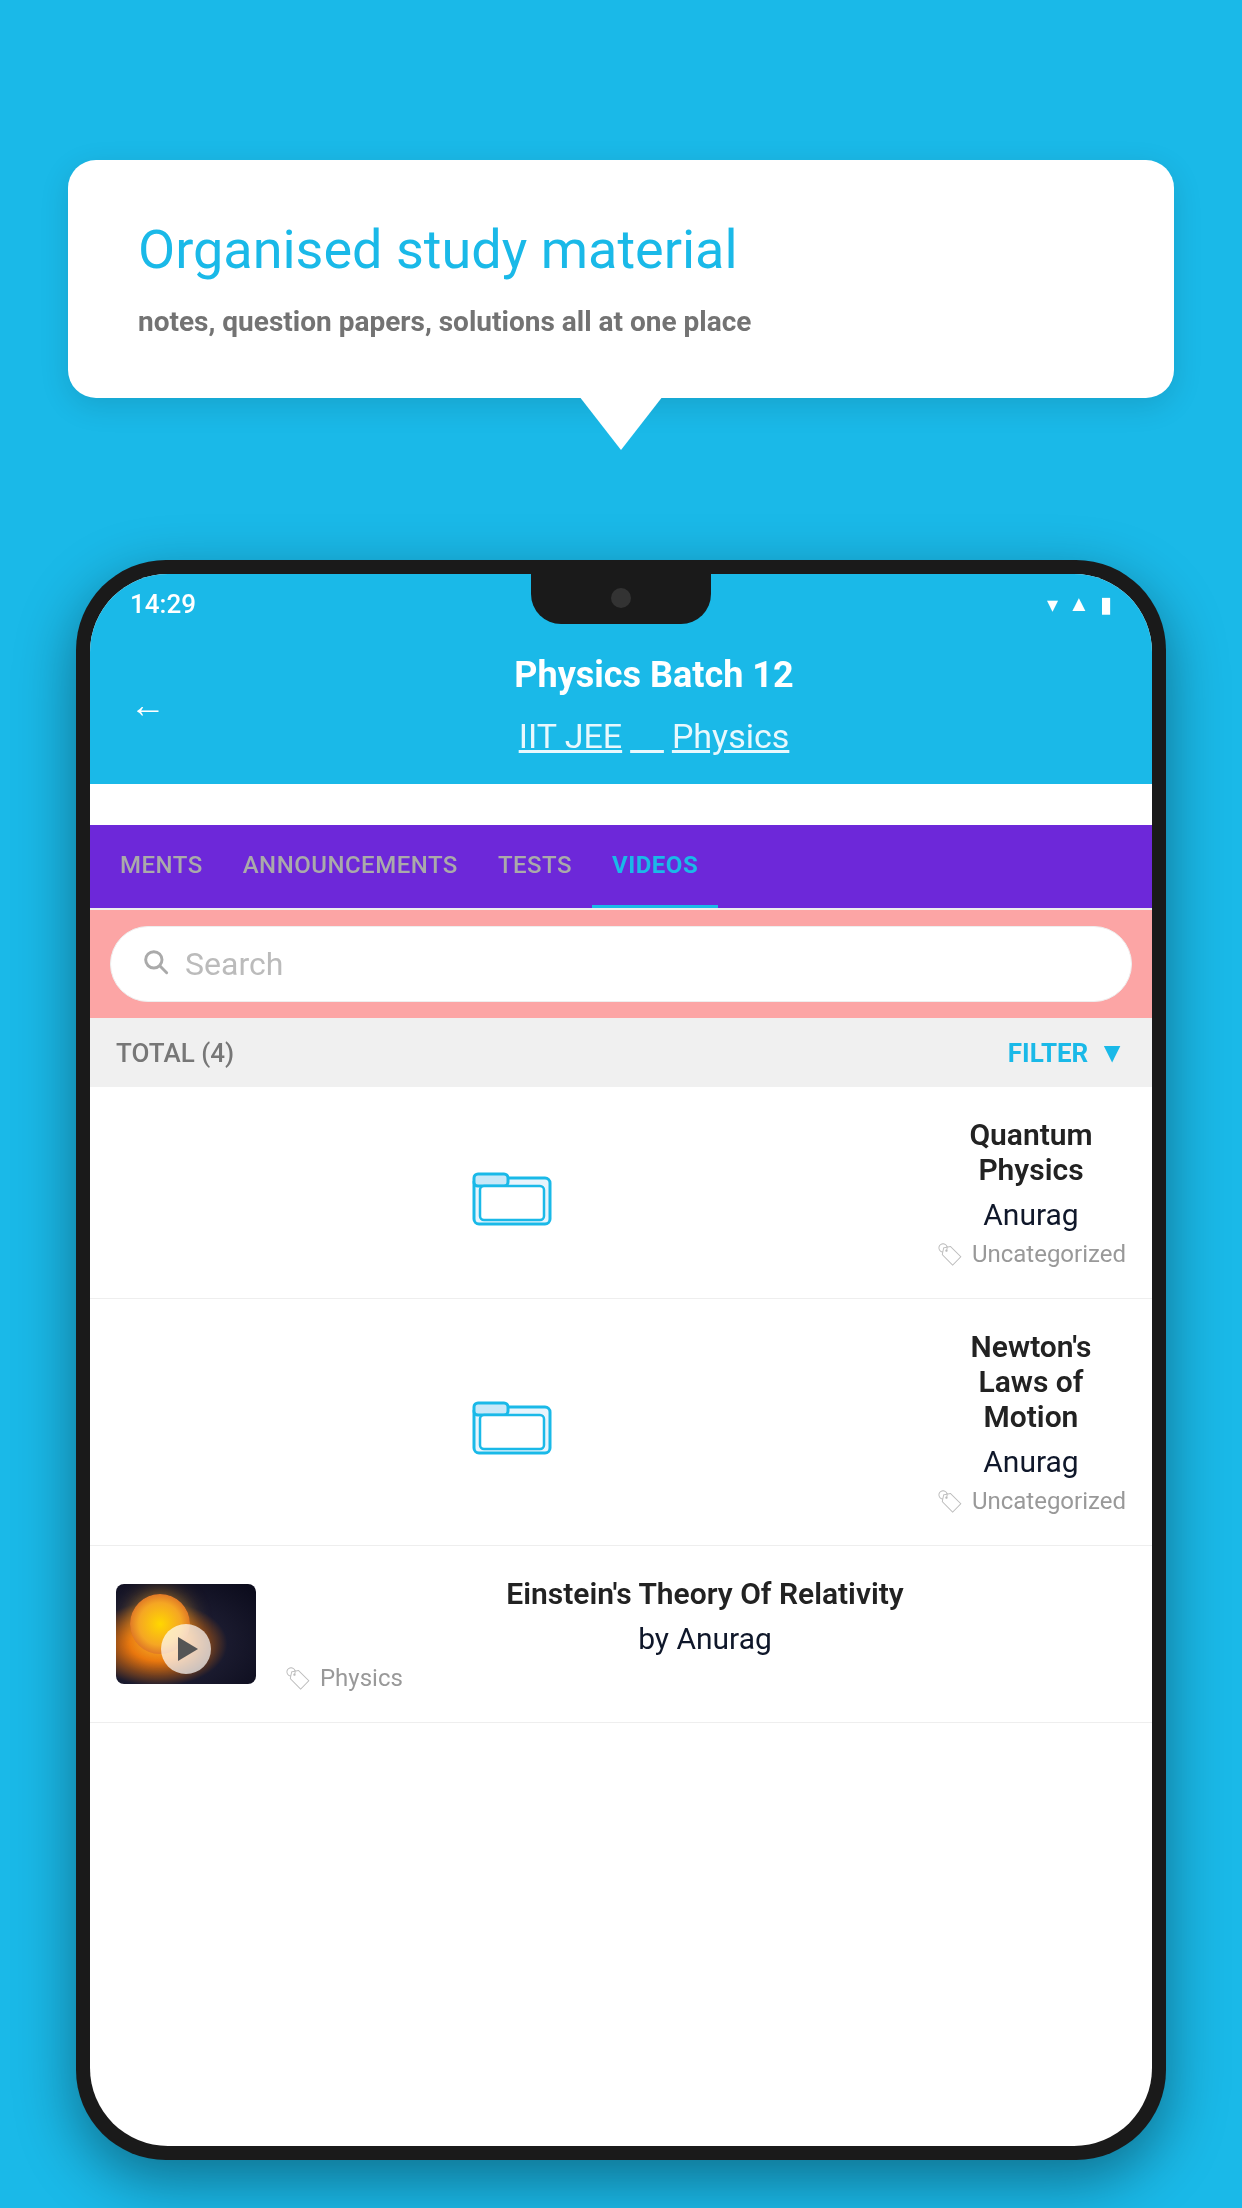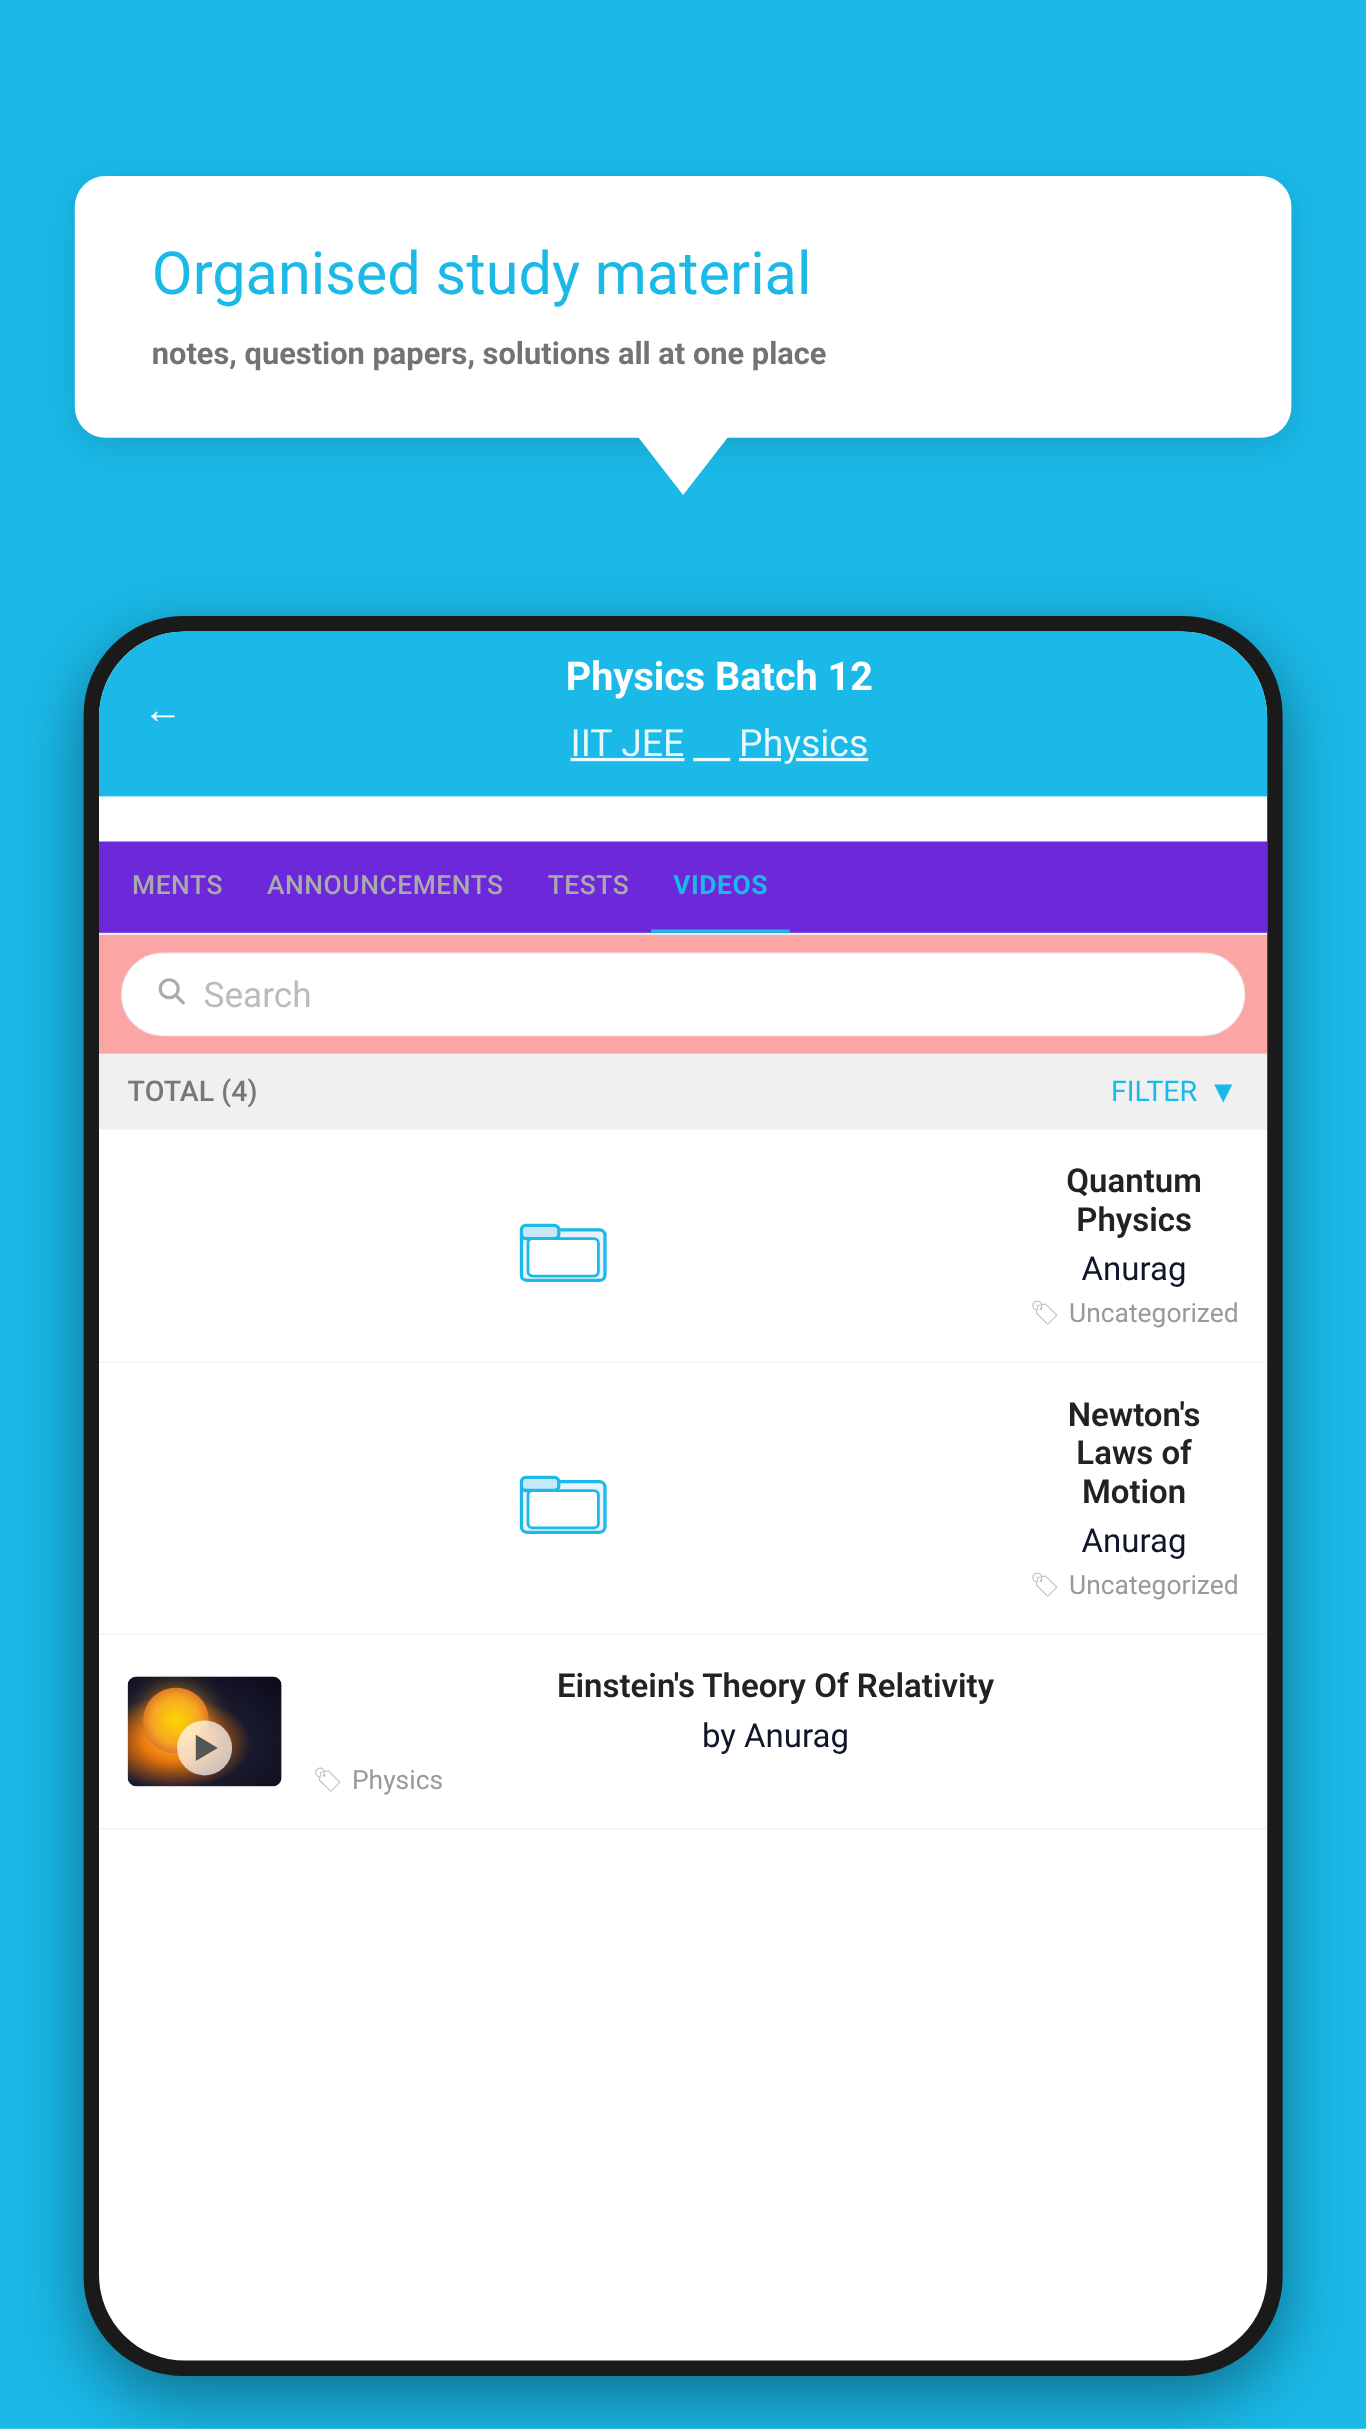--- a/index.html
+++ b/index.html
@@ -231,21 +231,21 @@
       font-size: 26px;
       font-weight: 500;
     }
 
     .filter-btn {
       display: flex;
       align-items: center;
       gap: 10px;
       color: #1ab9e8;
       font-size: 26px;
-      font-weight: 400;
+      font-weight: 700;
       cursor: pointer;
     }
 
     .filter-icon {
       font-size: 28px;
       color: #1ab9e8;
     }
 
     
     .video-list {
@@ -358,20 +358,31 @@
 <body>
 
 <div class="speech-bubble">
   <div class="bubble-title">Organised study material</div>
   <div class="bubble-subtitle">notes, question papers, solutions all at one place</div>
 </div>
 
 <div class="phone-frame">
   <div class="phone-screen">
 
+    <div class="status-bar">
+      <div class="notch">
+        <div class="camera-dot"></div>
+      </div>
+      <span class="status-time">14:29</span>
+      <div class="status-icons">
+        <span>▾</span>
+        <span>▲</span>
+        <span>▮</span>
+      </div>
+    </div>
 
     <div class="app-header">
       <span class="back-arrow">←</span>
       <div class="header-title-block">
         <div class="header-main-title">Physics Batch 12</div>
         <div class="header-sub">
           <span>IIT JEE</span>
           &nbsp;&nbsp;
           <span>Physics</span>
         </div>

